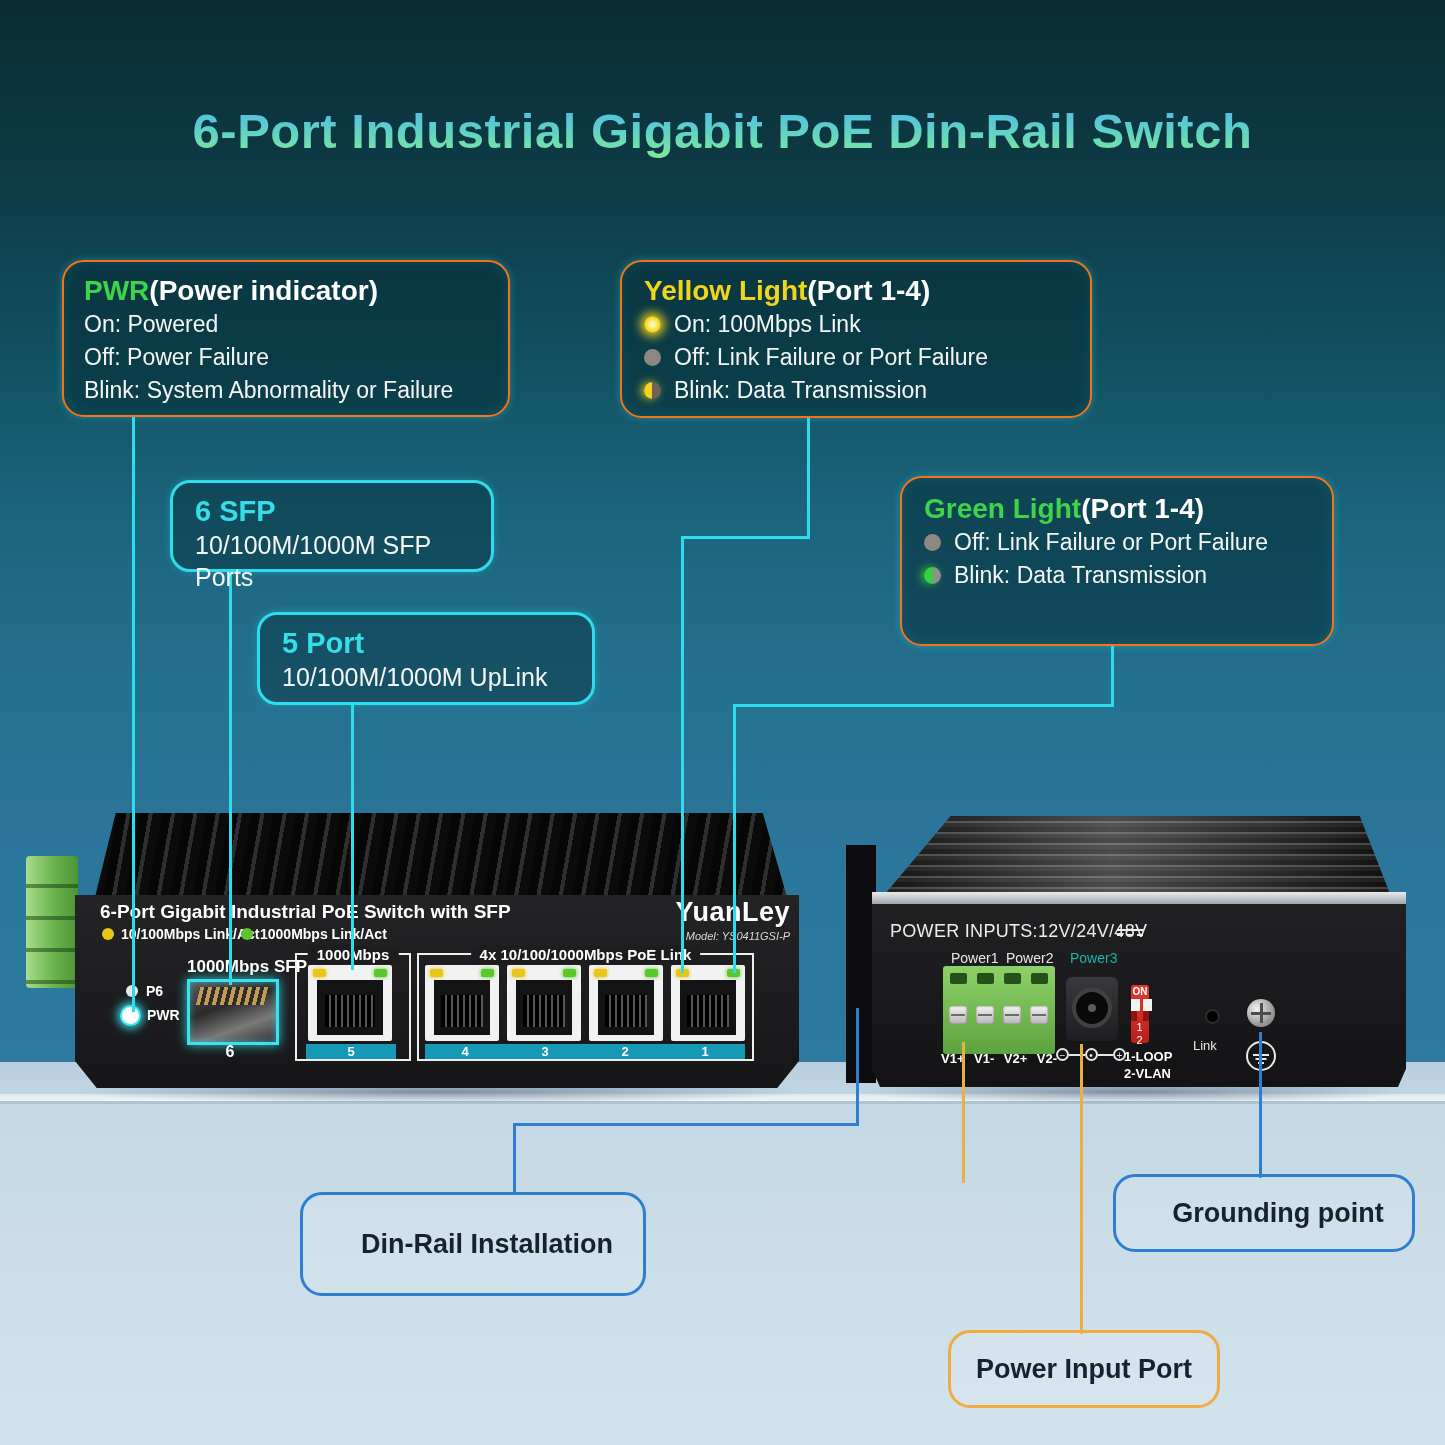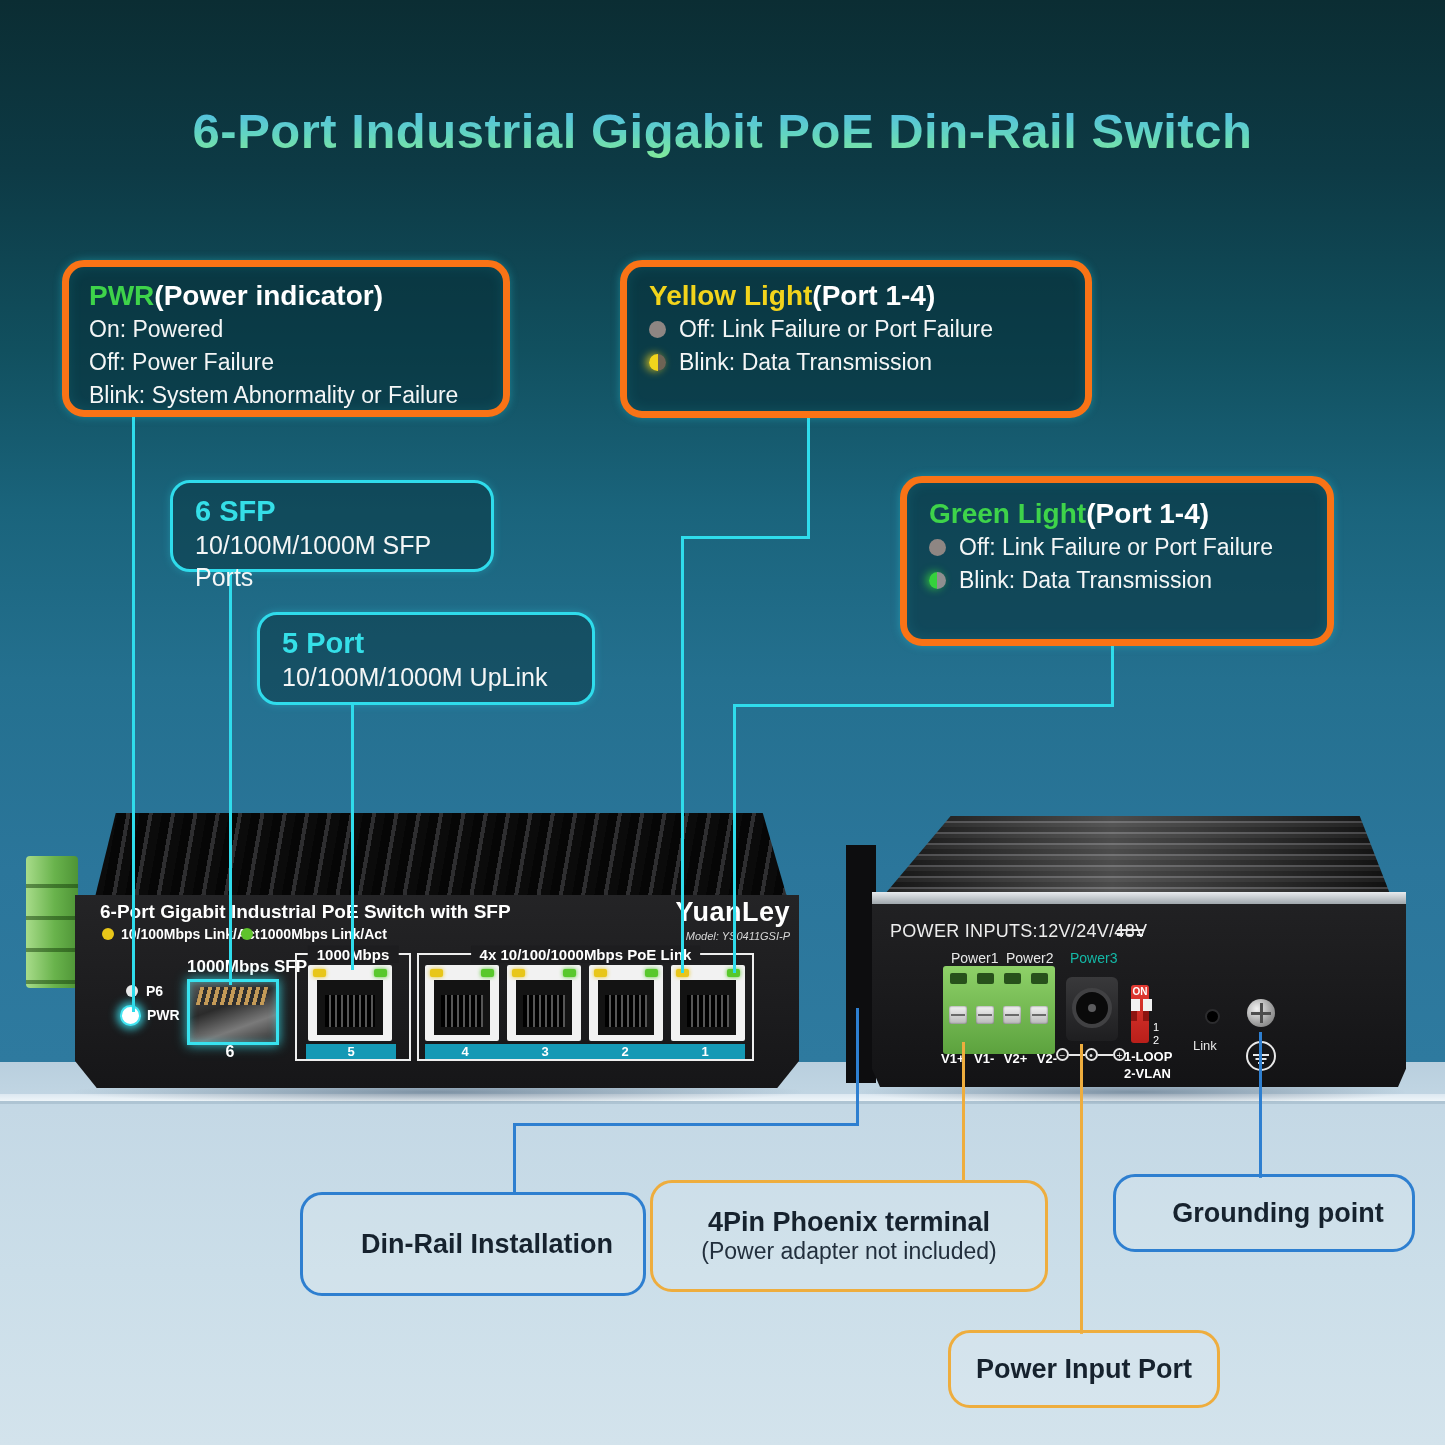--- a/index.html
+++ b/index.html
@@ -18,21 +18,21 @@
   .shadow{position:absolute;height:24px;z-index:1;
     background:radial-gradient(ellipse at center,rgba(45,65,88,.45),rgba(45,65,88,0) 70%);}
 
   
   .title{position:absolute;left:0;top:86px;width:100%;text-align:center;z-index:5;
     font-size:49px;font-weight:bold;letter-spacing:.5px;
     background:linear-gradient(180deg,#4fb9e8 5%,#62d4c2 55%,#7fe89d 95%);
     -webkit-background-clip:text;background-clip:text;color:transparent;margin-top:17px;}
 
   
-  .cbox{position:absolute;z-index:5;border:7px solid #f97316;border-radius:22px;
+  .cbox{position:absolute;z-index:5;border:2px solid #f97316;border-radius:22px;
     background:rgba(6,44,53,.55);color:#fff;
     box-shadow:0 0 9px rgba(47,220,236,.35), inset 0 0 14px rgba(47,220,236,.12);}
   .cbox .hd{font-size:28px;font-weight:bold;line-height:34px;}
   .hl-green{color:#3ed34a;} .hl-yellow{color:#f2d41c;} .hl-cyan{color:#35dfe8;}
   .cbox .ln{font-size:23px;line-height:33px;color:#f4f6f6;}
   .led-row{display:flex;align-items:center;gap:13px;height:33px;font-size:23px;color:#f4f6f6;}
   .dot{width:17px;height:17px;border-radius:50%;flex:0 0 auto;}
   .dot-on-y{background:radial-gradient(circle,#fff8b0 15%,#f2d41c 60%,#cfae10);
     box-shadow:0 0 10px 4px rgba(242,212,28,.85);}
   .dot-blink-y{background:linear-gradient(90deg,#f2d41c 50%,#6e6354 50%);
@@ -135,21 +135,21 @@
     align-items:center;color:#e6e6e6;}
   .polarity .pc{width:13px;height:13px;border:2px solid #e6e6e6;border-radius:50%;
     font-size:10px;line-height:11px;text-align:center;box-sizing:border-box;flex:0 0 auto;}
   .polarity .pl{flex:1;height:2px;background:#e6e6e6;}
   .dip{position:absolute;left:1131px;top:985px;width:18px;height:58px;z-index:3;border-radius:3px;
     background:linear-gradient(180deg,#e23a32,#b91f1a);color:#fff;text-align:center;}
   .dip .on{font-size:10px;font-weight:bold;line-height:14px;}
   .dip .sliders{display:flex;justify-content:center;gap:6px;}
   .dip .sl{width:9px;height:22px;background:#8d1410;position:relative;}
   .dip .sl::before{content:"";position:absolute;left:0;top:0;width:9px;height:12px;background:#f2f2f2;}
-  .dip .nums{font-size:11px;line-height:13px;letter-spacing:6px;padding-left:22px;}
+  .dip .nums{font-size:11px;line-height:13px;letter-spacing:6px;padding-left:5px;}
   .resethole{position:absolute;left:1205px;top:1009px;width:11px;height:11px;z-index:3;
     border-radius:50%;background:#000;border:2px solid #2c2c2e;}
   .gscrew{position:absolute;left:1247px;top:999px;width:28px;height:28px;z-index:3;border-radius:50%;
     background:radial-gradient(circle at 35% 35%,#f2f2f2,#9b9b9b 60%,#6f6f6f);}
   .gscrew::before,.gscrew::after{content:"";position:absolute;background:#4d4d4d;}
   .gscrew::before{left:13px;top:4px;width:3px;height:20px;}
   .gscrew::after{left:4px;top:13px;width:20px;height:3px;}
   .gsym{position:absolute;left:1246px;top:1041px;width:30px;height:30px;z-index:3;border-radius:50%;
     border:2px solid #e8e8e8;box-sizing:border-box;}
   .gsym i{position:absolute;background:#e8e8e8;left:50%;transform:translateX(-50%);}
@@ -195,20 +195,24 @@
     <div class="ln">On: Powered</div>
     <div class="ln">Off: Power Failure</div>
     <div class="ln">Blink: System Abnormality or Failure</div>
   </div>
 
   <div class="cbox" style="left:620px;top:260px;width:472px;height:158px;padding:12px 0 16px 22px;box-sizing:border-box;">
     <div class="hd">
       <span class="hl-yellow">Yellow Light</span><span>(Port 1-4)</span>
     </div>
     <div class="led-row">
+        <span class="dot dot-on-y"></span>
+        <span>On: 100Mbps Link</span>
+      </div>
+    <div class="led-row">
         <span class="dot dot-off"></span>
         <span>Off: Link Failure or Port Failure</span>
       </div>
     <div class="led-row">
         <span class="dot dot-blink-y"></span>
         <span>Blink: Data Transmission</span>
       </div>
   </div>
 
   <div class="cbox2" style="left:170px;top:480px;width:324px;height:92px;box-sizing:border-box;">
@@ -230,24 +234,20 @@
         <span>Off: Link Failure or Port Failure</span>
       </div>
     <div class="led-row">
         <span class="dot dot-blink-g"></span>
         <span>Blink: Data Transmission</span>
       </div>
   </div>
 
   <div class="lbox b-blue" style="left:300px;top:1192px;width:312px;height:98px;">
     <div class="big">Din-Rail Installation</div>
-  </div>
-  <div class="lbox b-orange" style="left:650px;top:1180px;width:392px;height:106px;">
-    <div class="big">4Pin Phoenix terminal</div>
-    <div class="sml">(Power adapter not included)</div>
   </div>
   <div class="lbox b-blue" style="left:1113px;top:1174px;width:268px;height:72px;">
     <div class="big">Grounding point</div>
   </div>
   <div class="lbox b-orange" style="left:948px;top:1330px;width:266px;height:72px;">
     <div class="big">Power Input Port</div>
   </div>
 
   <div class="greenblock"></div>
   <div class="fins1"></div>

